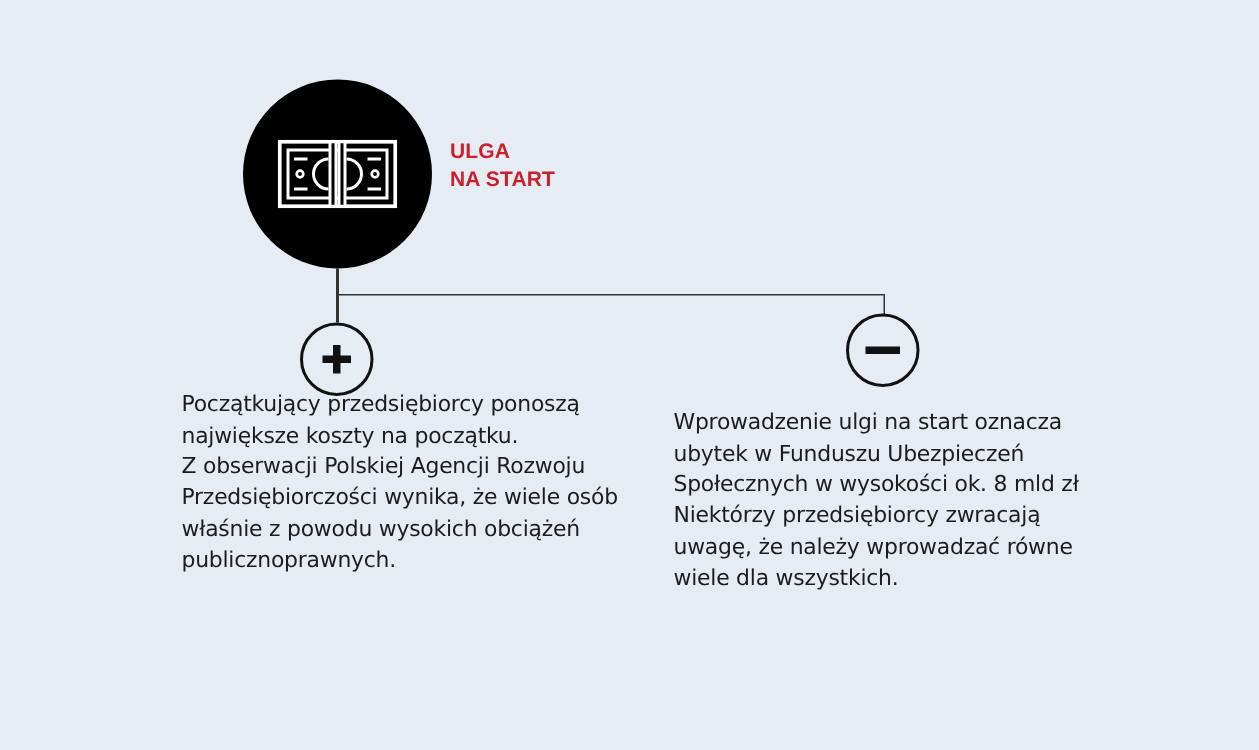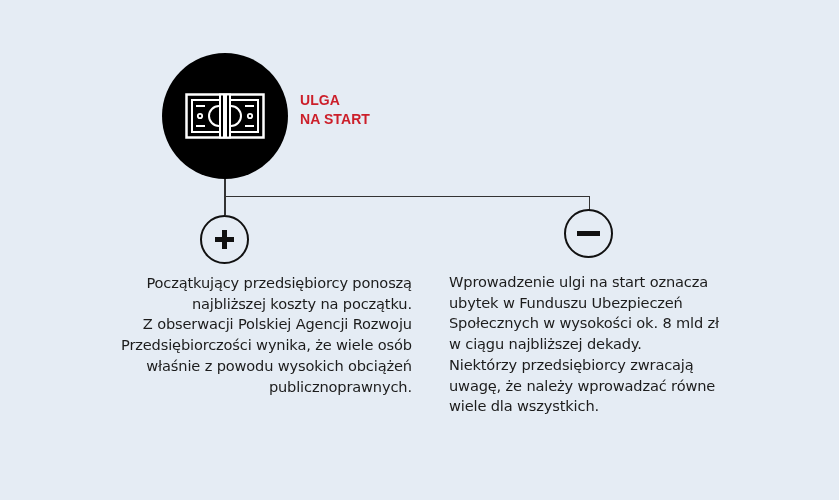--- a/index.html
+++ b/index.html
@@ -68,21 +68,21 @@
     .text-block {
       position: absolute;
       font-family: "DejaVu Sans", sans-serif;
       font-size: 14.6px;
       line-height: 20.7px;
       color: #1c1c1c;
       white-space: nowrap;
       letter-spacing: -0.15px;
     }
     .text-block span { display: block; }
-    .text-pros { left: 121px; top: 273px; text-align: right; }
+    .text-pros { left: 121px; top: 260px; }
     .text-cons { left: 449px; top: 272px; }
   </style>
 </head>
 <body>
 
 <div class="main-circle"></div>
 
 <svg class="money-icon" viewBox="0 0 80 46" fill="none" stroke="#fff">
   <rect x="1.5" y="1.5" width="77" height="43" stroke-width="2.5"></rect>
   <rect x="7" y="7" width="66" height="32" stroke-width="2"></rect>
@@ -115,28 +115,27 @@
 </div>
 
 <div class="sign-circle sign-minus">
   <svg viewBox="0 0 45 45">
     <rect x="11" y="20" width="23" height="5" fill="#111"></rect>
   </svg>
 </div>
 
 <div class="text-block text-pros">
   <span>Początkujący przedsiębiorcy ponoszą</span>
-  <span>najbliższej koszty na początku.</span>
+  <span>największe koszty na początku.</span>
   <span>Z obserwacji Polskiej Agencji Rozwoju</span>
   <span>Przedsiębiorczości wynika, że wiele osób</span>
   <span>właśnie z powodu wysokich obciążeń</span>
   <span>publicznoprawnych.</span>
 </div>
 
 <div class="text-block text-cons">
   <span>Wprowadzenie ulgi na start oznacza</span>
   <span>ubytek w Funduszu Ubezpieczeń</span>
   <span>Społecznych w wysokości ok. 8 mld zł</span>
-  <span>w ciągu najbliższej dekady.</span>
   <span>Niektórzy przedsiębiorcy zwracają</span>
   <span>uwagę, że należy wprowadzać równe</span>
   <span>wiele dla wszystkich.</span>
 </div>
 
 </body></html>

